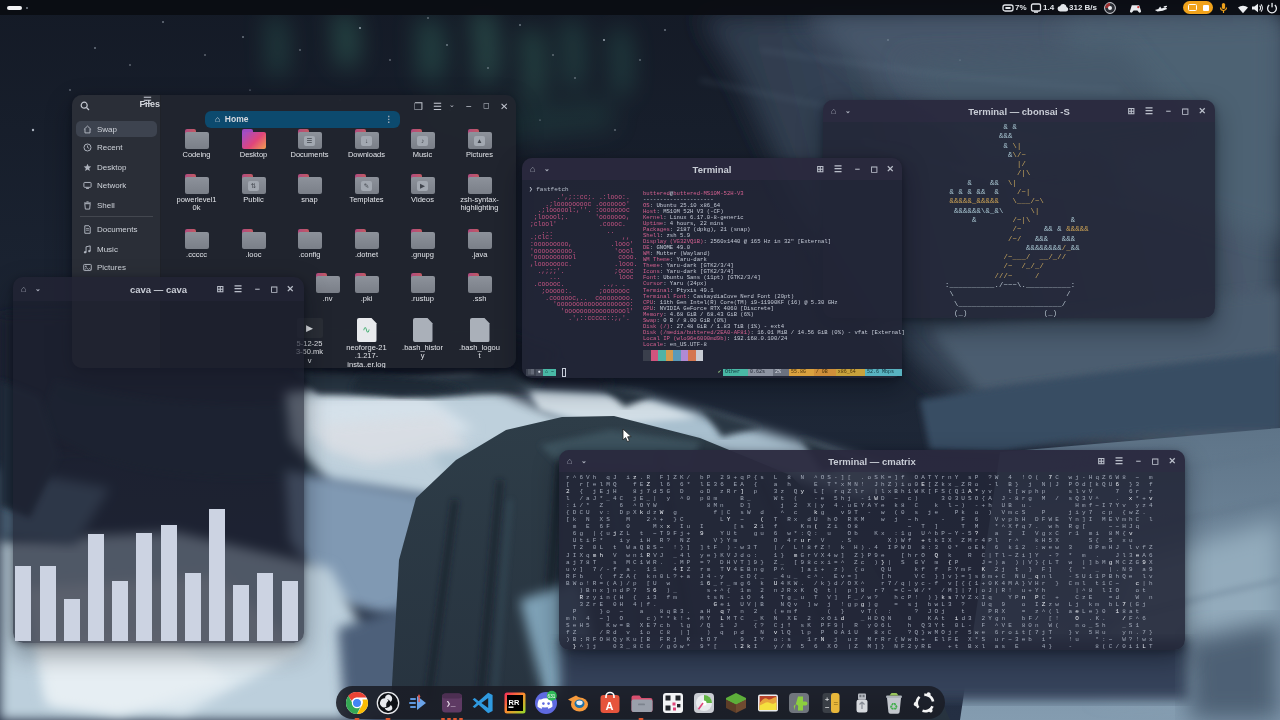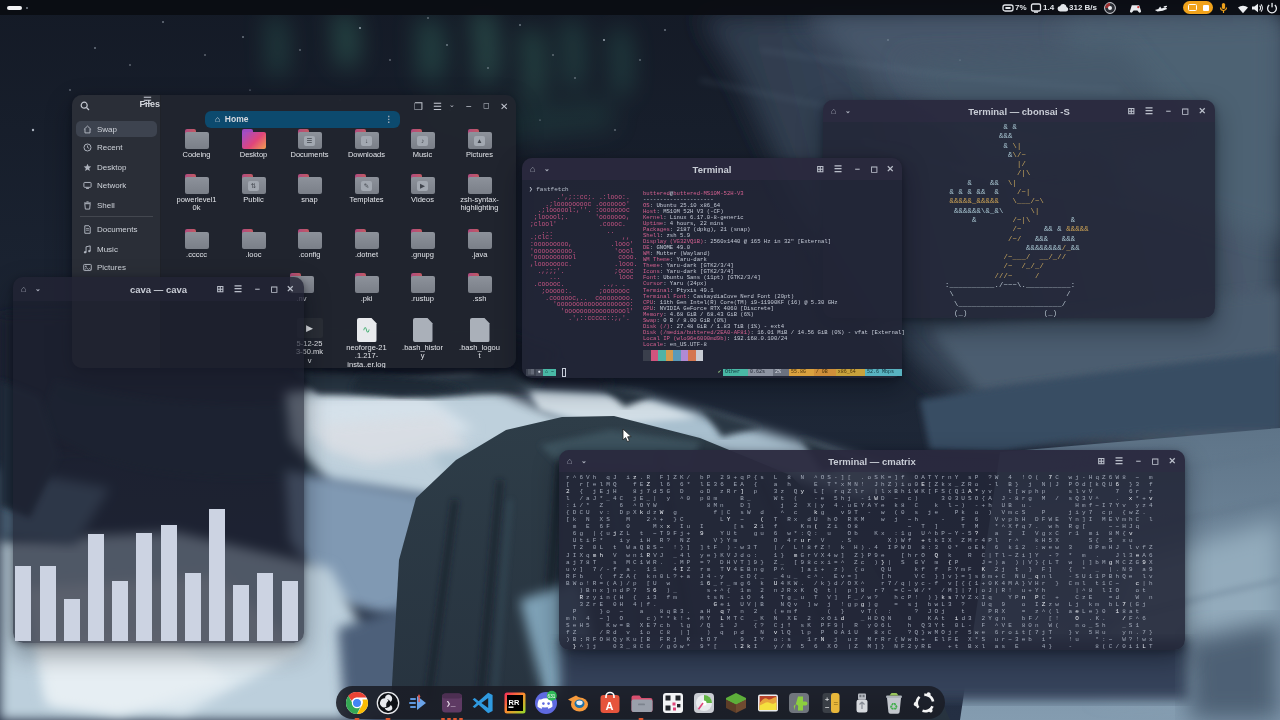--- a/index.html
+++ b/index.html
@@ -397,21 +397,21 @@
           </div>
           <div class="lab">.gnupg</div>
         </div>
 <div class="cell" style="left:287px;top:134px">
           <div class="fol">
             <div class="tab"></div>
             <div class="bod"></div>
           </div>
           <div class="lab">.java</div>
         </div>
-<div class="cell" style="left:109px;top:178px">
+<div class="cell" style="left:135px;top:178px">
           <div class="fol">
             <div class="tab"></div>
             <div class="bod"></div>
           </div>
           <div class="lab">.nv</div>
         </div>
 <div class="cell" style="left:174px;top:178px">
           <div class="fol">
             <div class="tab"></div>
             <div class="bod"></div>

